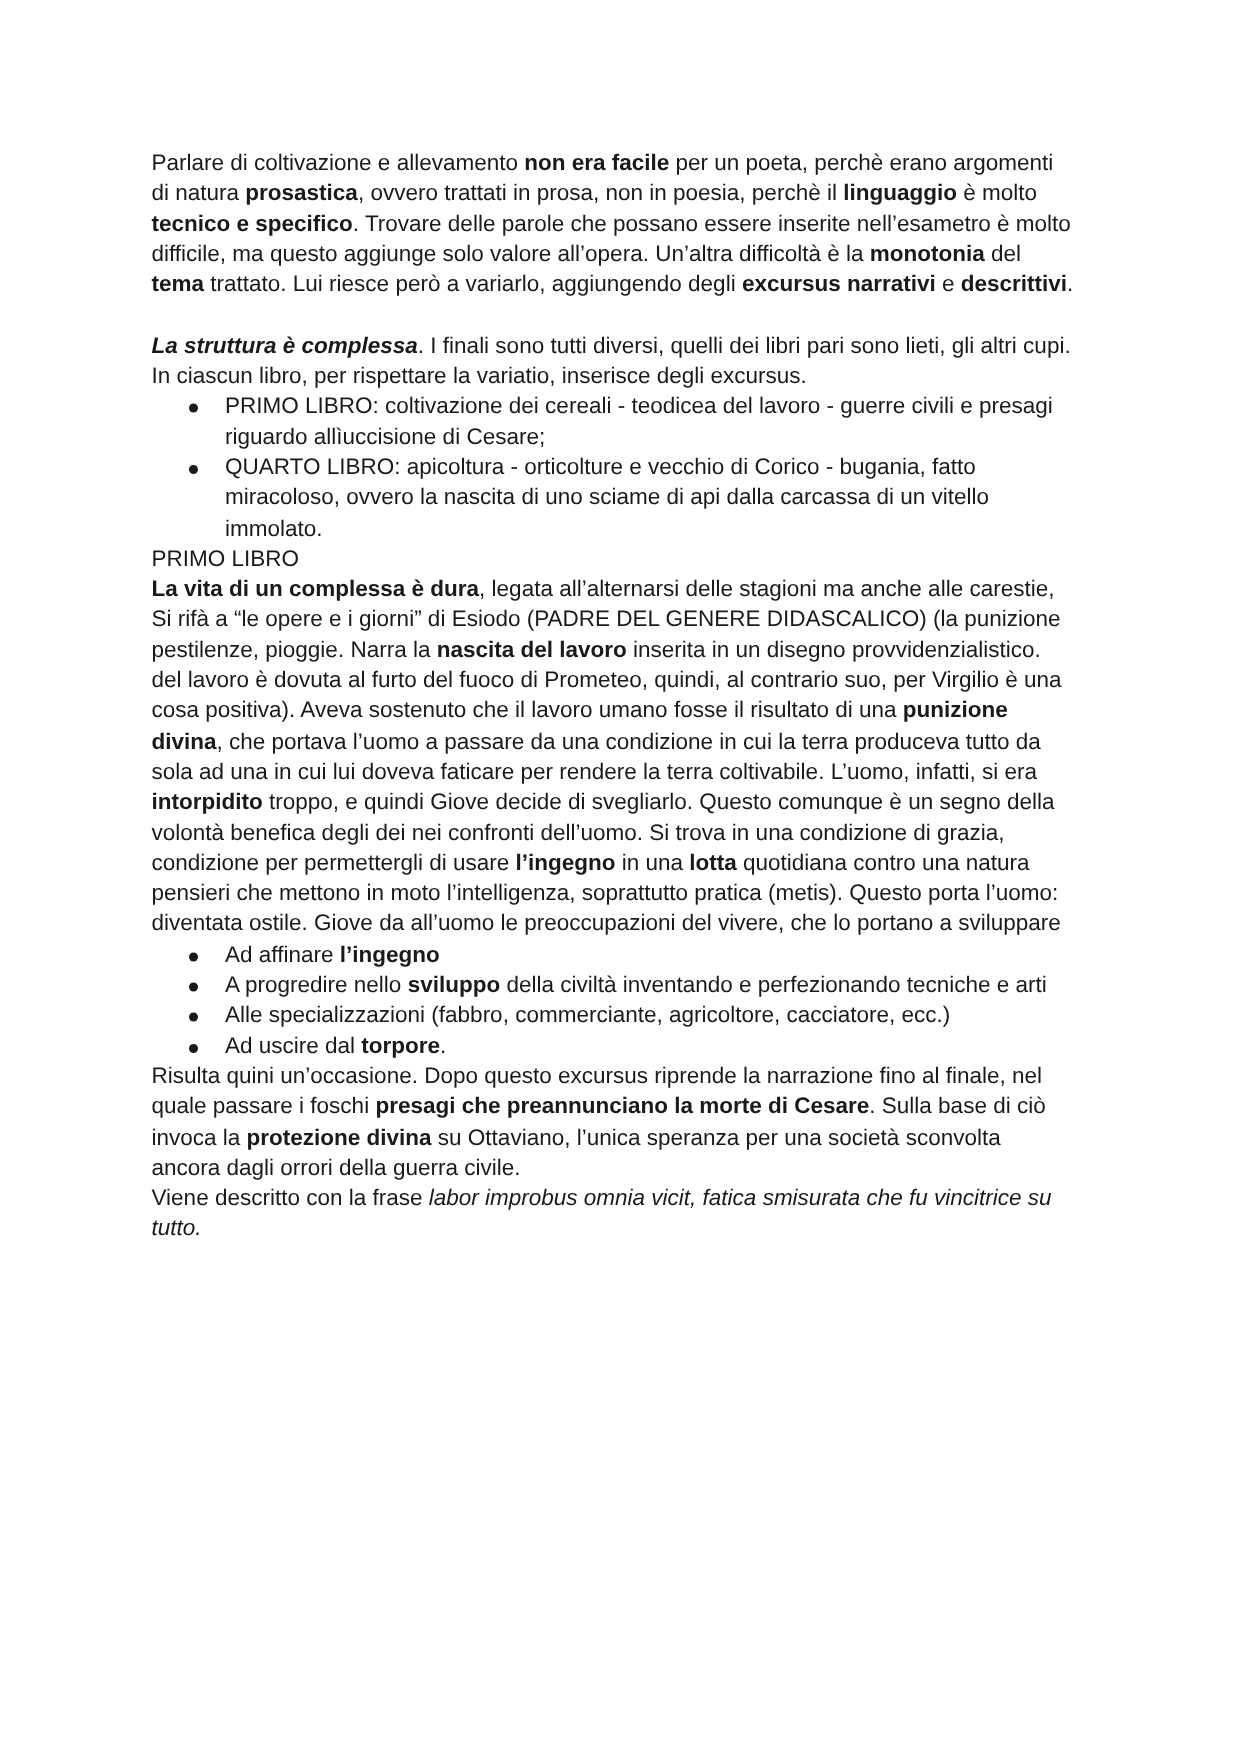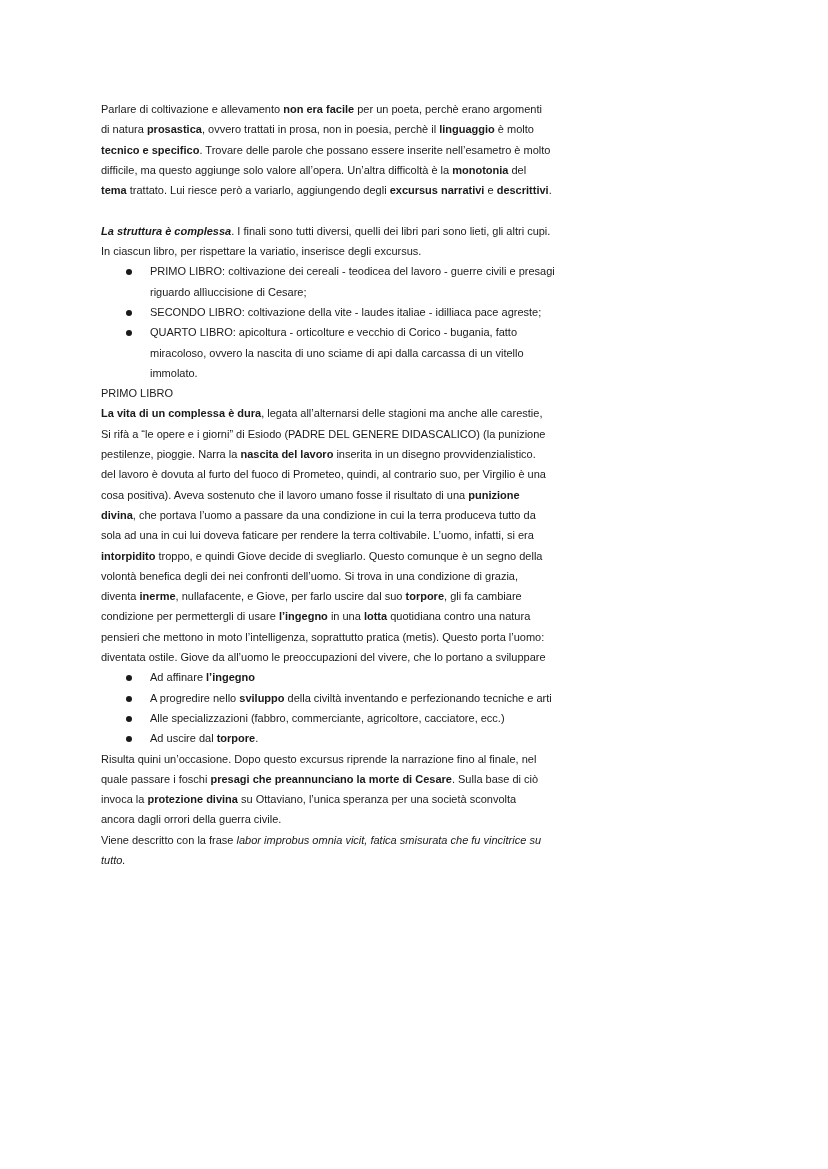--- a/index.html
+++ b/index.html
@@ -1,20 +1,20 @@
 <!DOCTYPE html>
 <html><head>
 <meta charset="utf-8">
 <style>
   html, body { margin: 0; padding: 0; background: #ffffff; }
   body { width: 828px; height: 1169px; position: relative; overflow: hidden; }
   .page {
     position: absolute; left: 101px; top: 99px; width: 640px;
     font-family: "Liberation Sans", sans-serif;
-    font-size: 11px; line-height: 20.3px; color: #1a1a1a;
+    font-size: 15px; line-height: 20.3px; color: #1a1a1a;
   }
   .line { white-space: nowrap; height: 20.3px; }
   .blank { height: 20.3px; }
   .b { font-weight: bold; }
   .i { font-style: italic; }
   .bi { font-weight: bold; font-style: italic; }
   .li { position: relative; padding-left: 49px; }
   .li .dot {
     position: absolute; left: 25px; top: 8px; width: 6px; height: 6px;
     border-radius: 50%; background: #1a1a1a;
@@ -41,43 +41,38 @@
   </div>
 
   <div>
     <div class="li">
       <span class="dot"></span>
       <div class="line">PRIMO LIBRO: coltivazione dei cereali - teodicea del lavoro - guerre civili e presagi</div>
       <div class="line">riguardo allìuccisione di Cesare;</div>
     </div>
     <div class="li">
       <span class="dot"></span>
-      <div class="line">SECONDO LIBRO: coltivazione della vite - laudes italiae - idilliaca pace agreste;</div>
-    </div>
-    <div class="li">
-      <span class="dot"></span>
       <div class="line">QUARTO LIBRO: apicoltura - orticolture e vecchio di Corico - bugania, fatto</div>
       <div class="line">miracoloso, ovvero la nascita di uno sciame di api dalla carcassa di un vitello</div>
       <div class="line">immolato.</div>
     </div>
   </div>
 
   <div class="line">PRIMO LIBRO</div>
 
   <div>
     <div class="line"><span class="b">La vita di un complessa è dura</span><span>, legata all’alternarsi delle stagioni ma anche alle carestie,</span></div>
     <div class="line">Si rifà a “le opere e i giorni” di Esiodo (PADRE DEL GENERE DIDASCALICO) (la punizione</div>
     <div class="line"><span>pestilenze, pioggie. Narra la </span><span class="b">nascita del lavoro</span><span> inserita in un disegno provvidenzialistico.</span></div>
     <div class="line">del lavoro è dovuta al furto del fuoco di Prometeo, quindi, al contrario suo, per Virgilio è una</div>
     <div class="line"><span>cosa positiva). Aveva sostenuto che il lavoro umano fosse il risultato di una </span><span class="b">punizione</span></div>
     <div class="line"><span class="b">divina</span><span>, che portava l’uomo a passare da una condizione in cui la terra produceva tutto da</span></div>
     <div class="line">sola ad una in cui lui doveva faticare per rendere la terra coltivabile. L’uomo, infatti, si era</div>
     <div class="line"><span class="b">intorpidito</span><span> troppo, e quindi Giove decide di svegliarlo. Questo comunque è un segno della</span></div>
     <div class="line">volontà benefica degli dei nei confronti dell’uomo. Si trova in una condizione di grazia,</div>
-    <div class="line"><span>diventa </span><span class="b">inerme</span><span>, nullafacente, e Giove, per farlo uscire dal suo </span><span class="b">torpore</span><span>, gli fa cambiare</span></div>
     <div class="line"><span>condizione per permettergli di usare </span><span class="b">l’ingegno</span><span> in una </span><span class="b">lotta</span><span> quotidiana contro una natura</span></div>
     <div class="line">pensieri che mettono in moto l’intelligenza, soprattutto pratica (metis). Questo porta l’uomo:</div>
     <div class="line">diventata ostile. Giove da all’uomo le preoccupazioni del vivere, che lo portano a sviluppare</div>
   </div>
 
   <div>
     <div class="li line"><span class="dot"></span><span>Ad affinare </span><span class="b">l’ingegno</span></div>
     <div class="li line"><span class="dot"></span><span>A progredire nello </span><span class="b">sviluppo</span><span> della civiltà inventando e perfezionando tecniche e arti</span></div>
     <div class="li line"><span class="dot"></span><span>Alle specializzazioni (fabbro, commerciante, agricoltore, cacciatore, ecc.)</span></div>
     <div class="li line"><span class="dot"></span><span>Ad uscire dal </span><span class="b">torpore</span><span>.</span></div>

